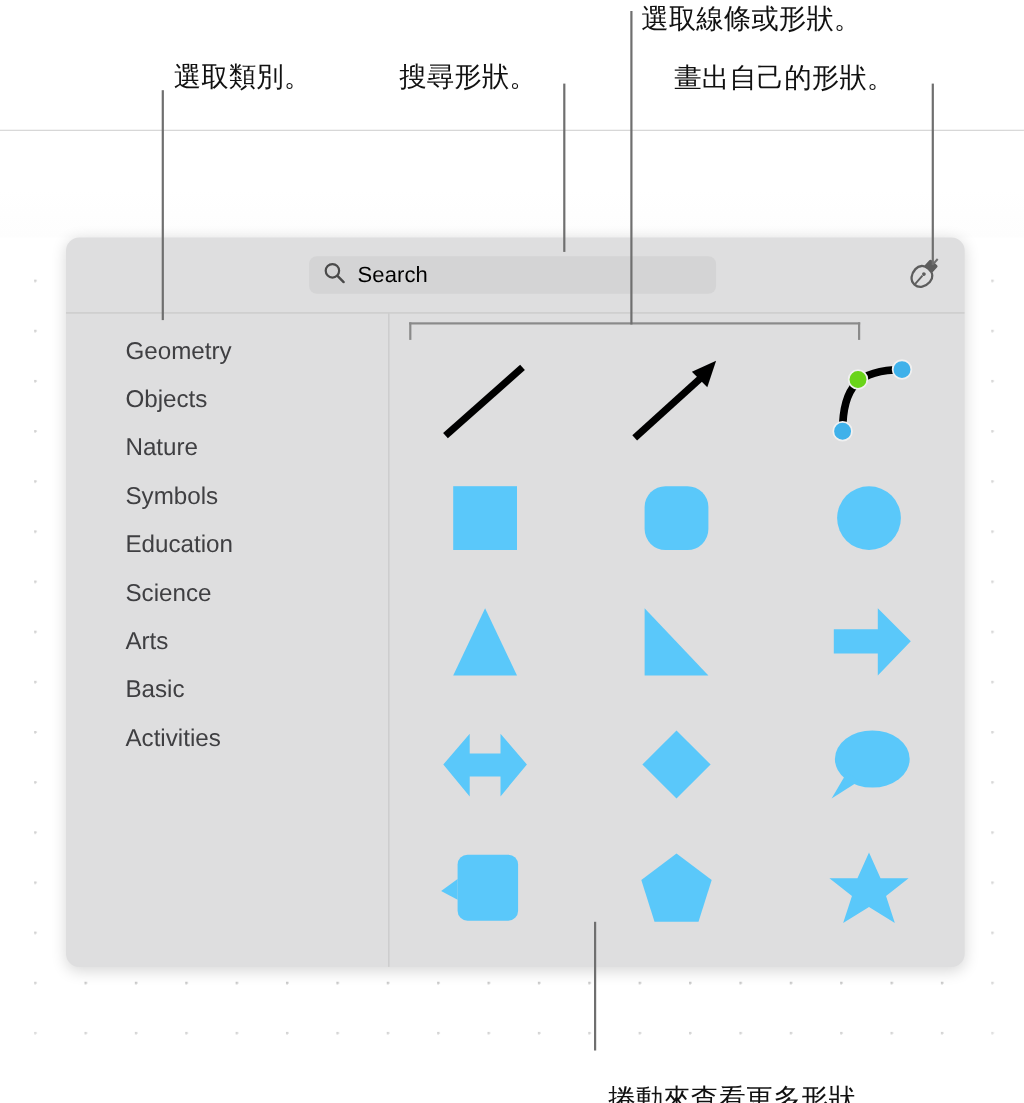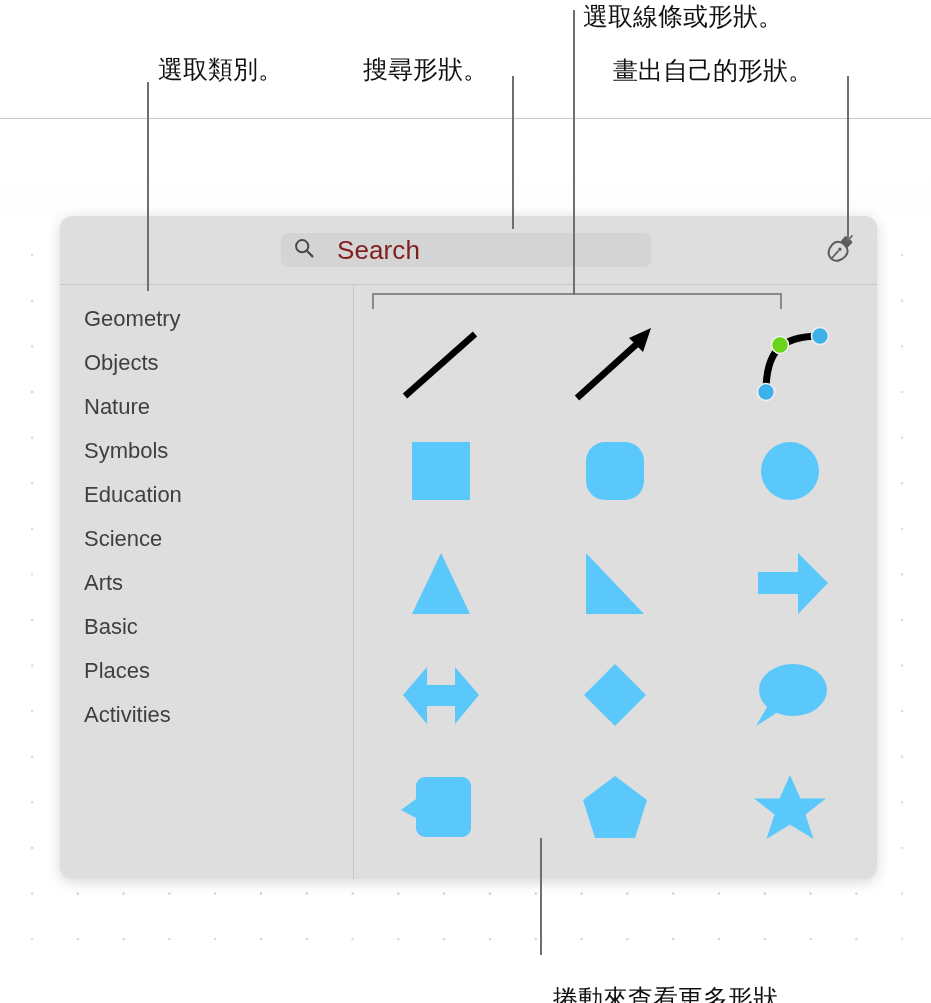--- a/index.html
+++ b/index.html
@@ -72,35 +72,35 @@
   #panel-search-bar{
     position:absolute;left:0;top:0;width:817px;height:68px;
     border-bottom:1px solid #c6c6c6;
   }
   #search-field{
     position:absolute;left:221px;top:17px;width:370px;height:34px;
     background:#d4d4d5;border-radius:7px;
     display:flex;align-items:center;padding-left:13px;box-sizing:border-box;
   }
   #search-placeholder{
-    font-size:26px;color:#7f1d1d;margin-left:23px;letter-spacing:0.1px;
+    font-size:20px;color:#000000;margin-left:11px;letter-spacing:0.1px;
   }
   #draw-shape-button{
     position:absolute;left:760px;top:14px;width:42px;height:40px;
     display:flex;align-items:center;justify-content:center;
   }
 
   
   #category-sidebar{
     position:absolute;left:0;top:69px;width:293px;height:594px;
     border-right:1px solid #c6c6c6;
   }
   .cat-item{
     height:44px;display:flex;align-items:center;
-    padding-left:24px;box-sizing:border-box;
+    padding-left:54px;box-sizing:border-box;
     font-size:22px;color:#3f3f42;
   }
   .cat-item:first-child{margin-top:12px;}
   .cat-item.selected{
     margin:12px 18px 0 16px;padding-left:38px;height:44px;
     background:#5c9fd2;border-radius:8px;color:#ffffff;
   }
 
   
   #shapes-grid-pane{
@@ -249,23 +249,20 @@
       <div class="cat-item">
         <span>Science</span>
         </div>
       <div class="cat-item">
         <span>Arts</span>
         </div>
       <div class="cat-item">
         <span>Basic</span>
         </div>
       <div class="cat-item">
-        <span>Places</span>
-        </div>
-      <div class="cat-item">
         <span>Activities</span>
         </div>
     </div>
 
     <div id="shapes-grid-pane">
       <div id="line-group-bracket"></div>
 
       <div id="shapes-grid">
 
         <div class="shape-cell">

